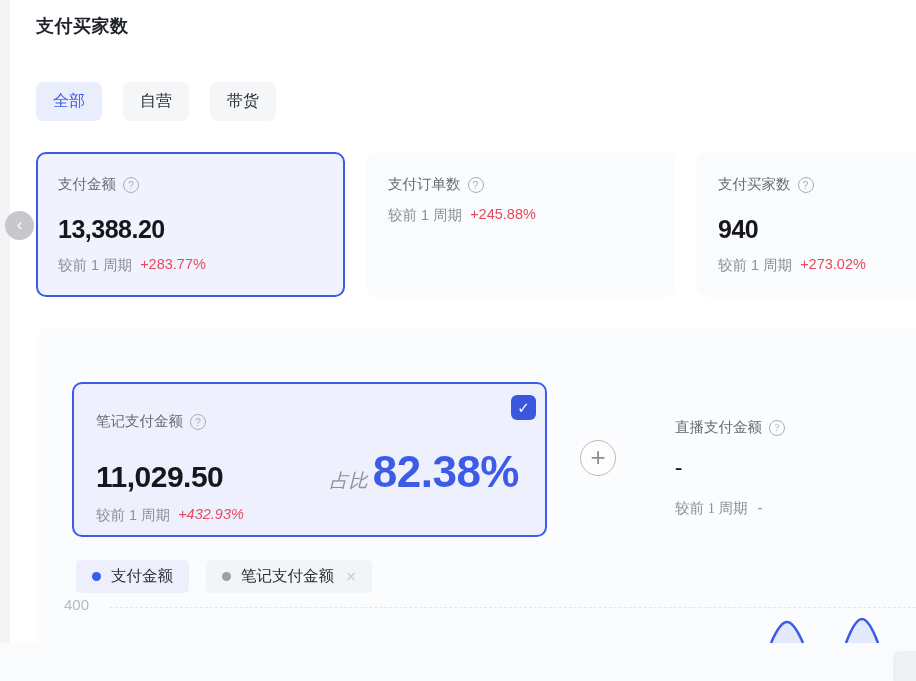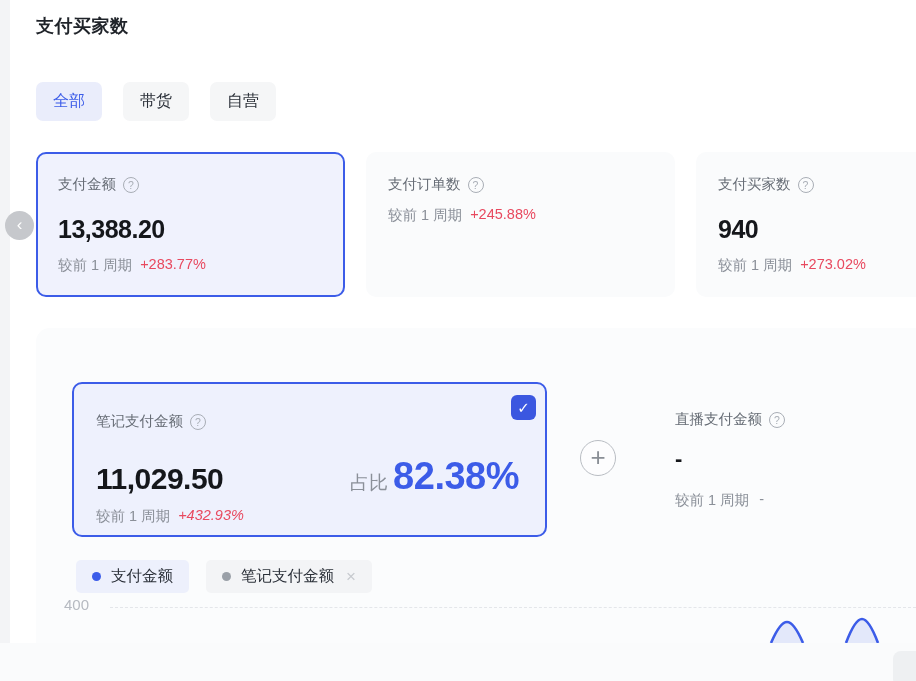--- a/index.html
+++ b/index.html
@@ -49,36 +49,36 @@
   }
   .note-card {
     position:absolute; left:36px; top:54px; width:475px; height:155px;
     background:#eef1fd; border:2px solid #3c5ce8; border-radius:10px; padding:28px 24px 0 22px; cursor:pointer;
   }
   .checkbox {
     position:absolute; top:11px; right:9px; width:25px; height:25px; border-radius:6px;
     background:#3b57e0; color:#ffffff; display:flex; align-items:center; justify-content:center;
     font-size:15px; cursor:pointer;
   }
-  .note-valrow { margin-top:24px; display:flex; align-items:baseline; }
+  .note-valrow { margin-top:16px; display:flex; align-items:baseline; }
   .note-value { font-size:30px; font-weight:700; color:#15171b; letter-spacing:-0.5px; }
   .share { margin-left:auto; display:flex; align-items:baseline; gap:5px; padding-right:2px; }
-  .share-label { font-size:19px; color:#8b9099; }
-  .share-value { font-size:38px; font-weight:700; color:#3c5ce8; letter-spacing:-0.5px; }
+  .share-label { font-size:19px; color:#8b9099;font-style:italic; }
+  .share-value { font-size:44px; font-weight:700; color:#3c5ce8; letter-spacing:-0.5px; }
   .note-delta { margin-top:9px; font-size:14.5px; color:#8b9099; display:flex; gap:8px; }
   .note-delta .red { color:#e8495f;font-style:italic; }
 
   .add-btn {
     position:absolute; left:544px; top:112px; width:36px; height:36px; border-radius:50%;
     background:#fdfdfe; border:1.5px solid #b9bdc3; color:#8a8f96; cursor:pointer;
     font-size:26px; line-height:1; display:flex; align-items:center; justify-content:center; padding-bottom:3px;
     font-weight:300;
   }
 
-  .live-card { position:absolute; left:639px; top:82px; width:241px; cursor:pointer; }
+  .live-card { position:absolute; left:639px; top:90px; width:241px; cursor:pointer;font-family:Liberation Serif, serif; }
   .live-value { margin-top:17px; font-size:22px; font-weight:700; color:#15171b; }
   .live-delta { margin-top:19px; font-size:14.5px; color:#8b9099; display:flex; gap:10px; }
 
   
   .legend { position:absolute; left:40px; top:232px; display:flex; gap:17px; }
   .pill {
     height:33px; border-radius:5px; display:flex; align-items:center; gap:10px;
     padding:0 16px; font-size:15.5px; color:#2b3039; cursor:pointer;
   }
   .pill.blue { background:#edf0fc; }
@@ -99,22 +99,22 @@
 </style>
 </head>
 <body>
 
 <div class="gutter"></div>
 
 <h2 class="page-title">支付买家数</h2>
 
 <div class="tabs">
   <button class="tab active">全部</button>
+  <button class="tab">自营</button>
   <button class="tab">带货</button>
-  <button class="tab">自营</button>
 </div>
 
 <div class="cards">
   <div class="mcard selected">
     <div class="mlabel">
       <span>支付金额</span>
       <span class="help">?</span>
     </div>
     <div class="mvalue">13,388.20</div>
     <div class="mdelta">

